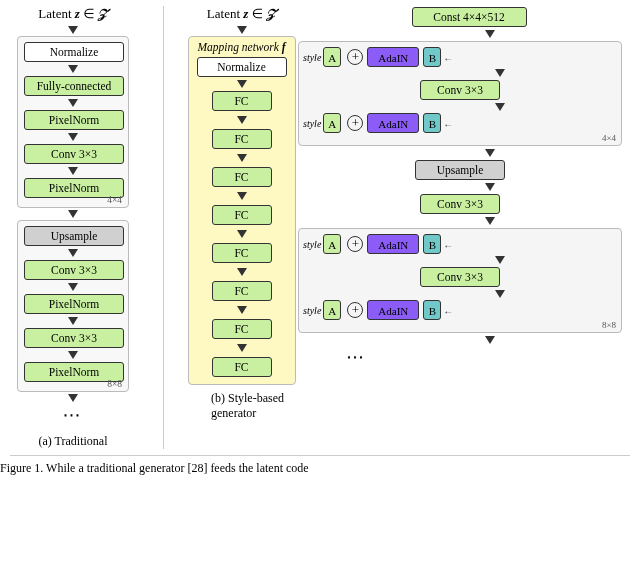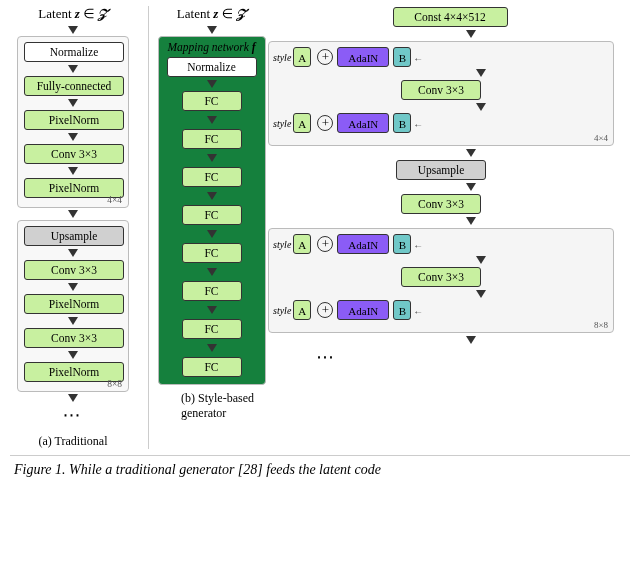--- a/index.html
+++ b/index.html
@@ -37,24 +37,23 @@
 
     .region-label {
       font-size: 9.5px;
       color: #555;
       position: absolute;
       bottom: 2px;
       right: 6px;
     }
 
     .figure-caption {
-      font-size: 14px;
-      padding: 4px 14px;
+      font-size: 12px;
+      padding: 4px 0;
       line-height: 1.45;
-      font-style: italic;
     }
 
     .box-A {
       background: #c8f0a0;
       border: 1.5px solid #333;
       border-radius: 3px;
       width: 18px;
       height: 20px;
       text-align: center;
       font-size: 11px;
@@ -111,21 +110,21 @@
     .fc-stack {
       display: flex;
       flex-direction: column;
       align-items: center;
       gap: 2px;
     }
 
     .mapping-region {
       border: 1.5px solid #bbb;
       border-radius: 4px;
-      background: #15803d;
+      background: #fef9c3;
       padding: 4px 8px 6px 8px;
       display: flex;
       flex-direction: column;
       align-items: center;
       position: relative;
     }
 
     .trad-region {
       border: 1.5px solid #bbb;
       border-radius: 4px;
@@ -134,22 +133,22 @@
       display: flex;
       flex-direction: column;
       align-items: center;
       position: relative;
       width: 112px;
     }
 
     .main-diagram {
       display: flex;
       flex-direction: row;
-      padding: 6px 24px 0 8px;
-      gap: 4px;
+      padding: 6px 16px 0 8px;
+      gap: 19px;
     }
 
     .left-section {
       display: flex;
       flex-direction: column;
       align-items: center;
       width: 130px;
       flex-shrink: 0;
     }
 

